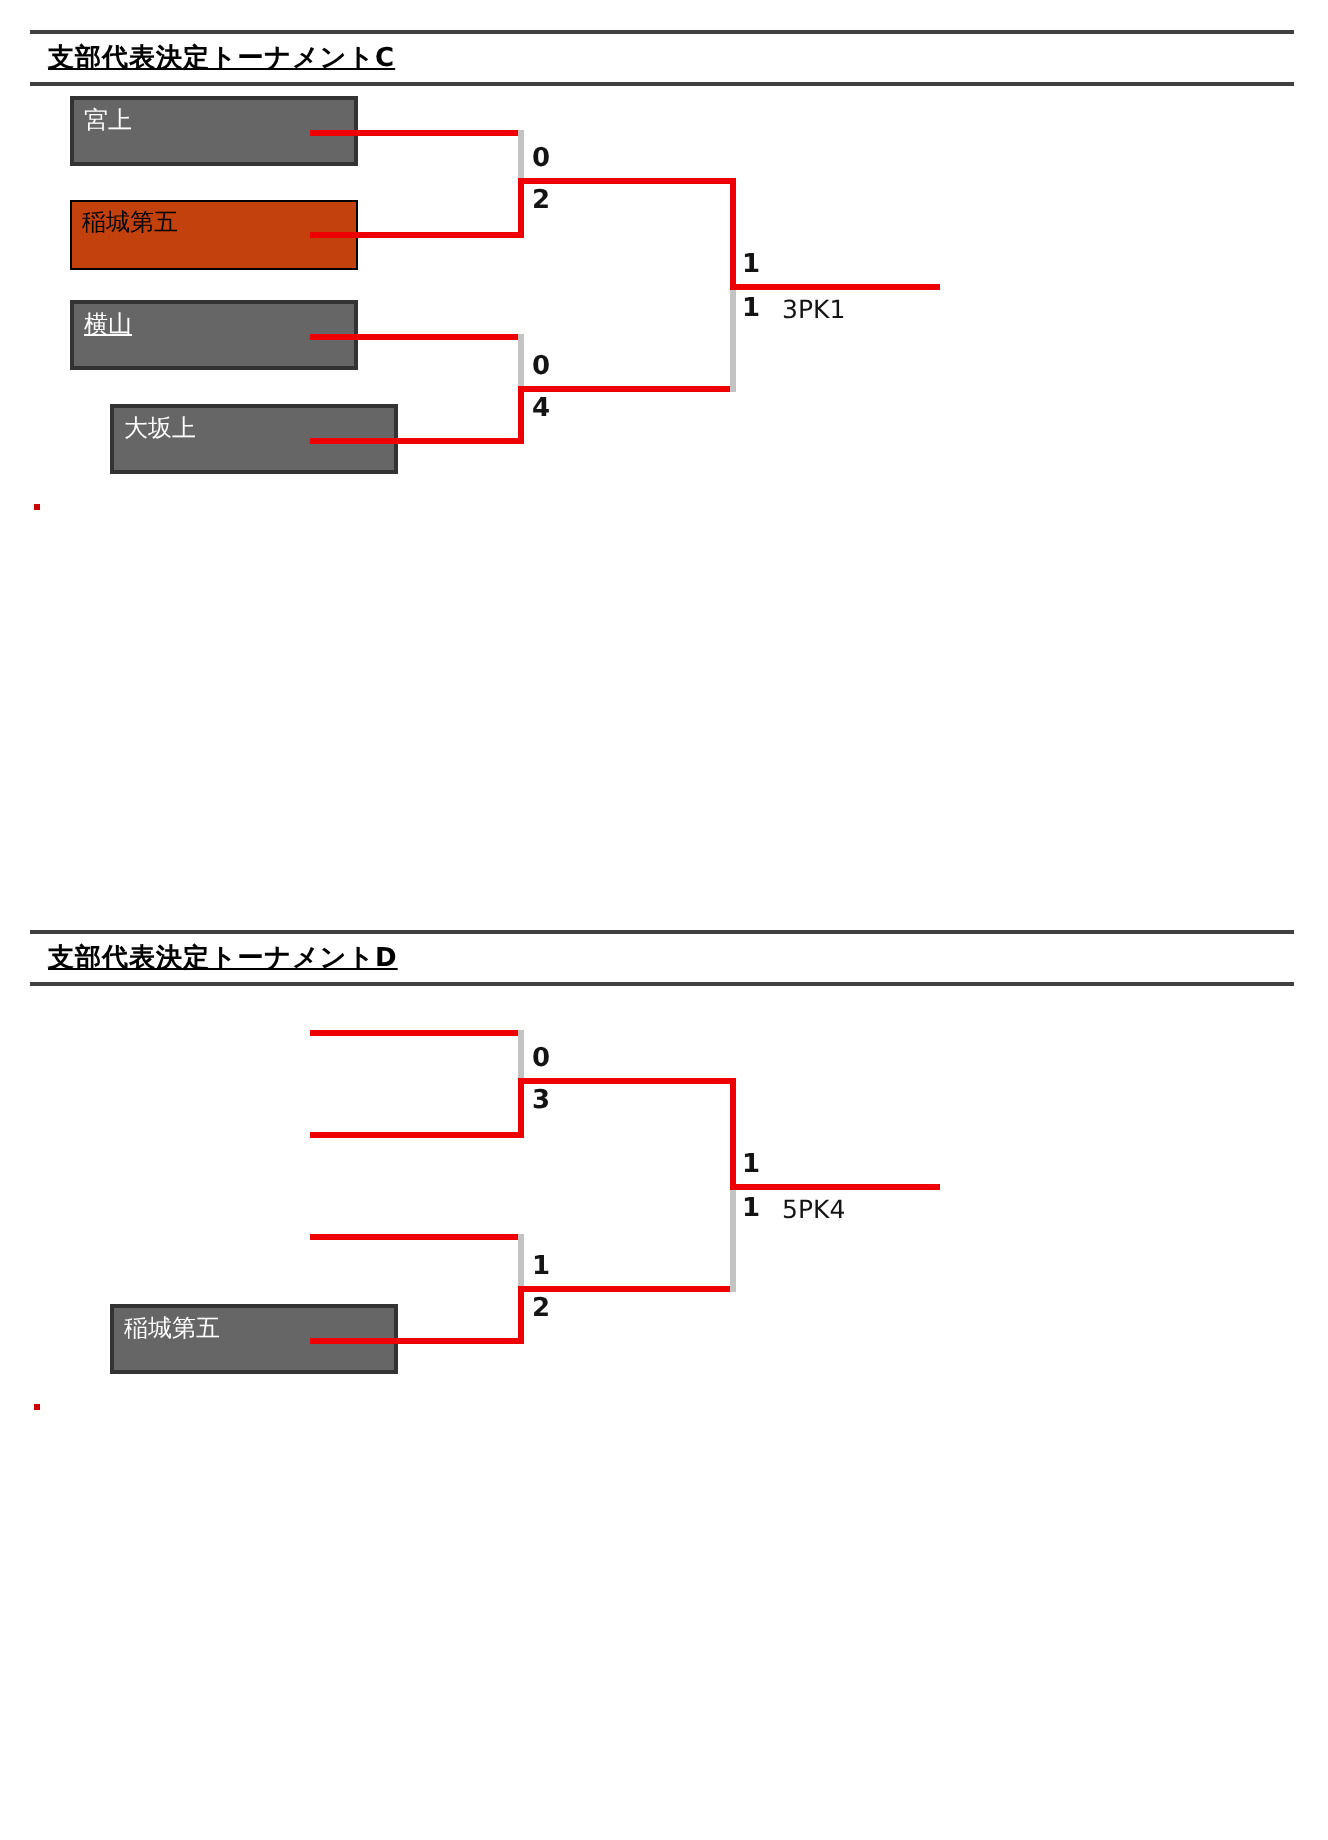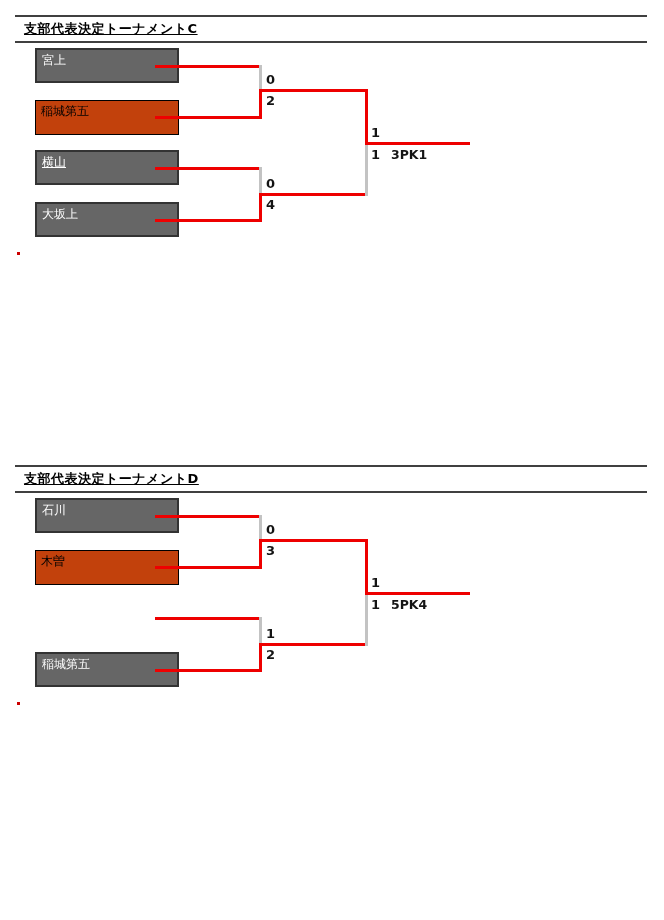--- a/index.html
+++ b/index.html
@@ -21,21 +21,21 @@
     white-space:nowrap;
     text-decoration:underline;
   }
 
   .team-box {
     position:absolute; left:35px; width:144px; height:35px;
     font-size:12px; padding:2px 5px; white-space:nowrap; overflow:hidden;
   }
   .team-box.dark { background:#666666; color:#ffffff; border:2px solid #333333; }
   .team-box.light { background:#c2410c; color:#000000; border:1.5px solid #000000; }
-  .team-1 { top:33px; } .team-2 { top:85px; } .team-3 { top:135px;text-decoration:underline; } .team-4 { top:187px; }
+  .team-1 { top:33px; } .team-2 { top:85px; } .team-3 { top:135px;text-decoration:underline; } .team-4 { top:187px;margin-left:20px; }
 
   .line { position:absolute; }
   .line.red { background:#ee0000; }
   .line.gray { background:#c3c3c3; }
   .h { height:3px; }
   .v { width:3px; }
 
   .f1 { left:155px; top:50px;  width:107px; }
   .f2 { left:155px; top:101px; width:107px; }
   .f3 { left:155px; top:152px; width:107px; }
@@ -58,21 +58,21 @@
     line-height:14px; white-space:nowrap;
   }
   .s-m1-top { left:266px; top:58px; }
   .s-m1-bot { left:266px; top:79px; }
   .s-m2-top { left:266px; top:162px; }
   .s-m2-bot { left:266px; top:183px; }
   .s-fin-top { left:371px; top:111px; }
   .s-fin-bot { left:371px; top:133px; }
   .pk-note {
     position:absolute; left:391px; top:133px;
-    font-size:12.5px; font-weight:bold; color:#141414; line-height:14px;
+    font-size:12.5px; font-weight:normal; color:#141414; line-height:14px;
     white-space:nowrap;
   }
 
   .dot { position:absolute; left:17px; top:237px; width:3px; height:3px; background:#cc0000; }
 </style>
 </head>
 <body>
 
 <section class="bracket" id="bracket-c">
   <div class="rule top"></div>
@@ -117,26 +117,20 @@
   <div class="pk-note">3PK1</div>
 
   <div class="dot"></div>
 </section>
 
 <section class="bracket" id="bracket-d">
   <div class="rule top"></div>
   <h2 class="bracket-title">支部代表決定トーナメントD</h2>
   <div class="rule bottom"></div>
 
-  <div class="team-box dark team-1">
-    <span>石川</span>
-  </div>
-  <div class="team-box light team-2">
-    <span>木曽</span>
-  </div>
   <div class="team-box dark team-4">
     <span>稲城第五</span>
   </div>
 
   <div class="line red h f1"></div>
   <div class="line red h f2"></div>
   <div class="line gray v m1-loser-v"></div>
   <div class="line red v m1-winner-v"></div>
   <div class="line red h m1-winner-h"></div>
 

